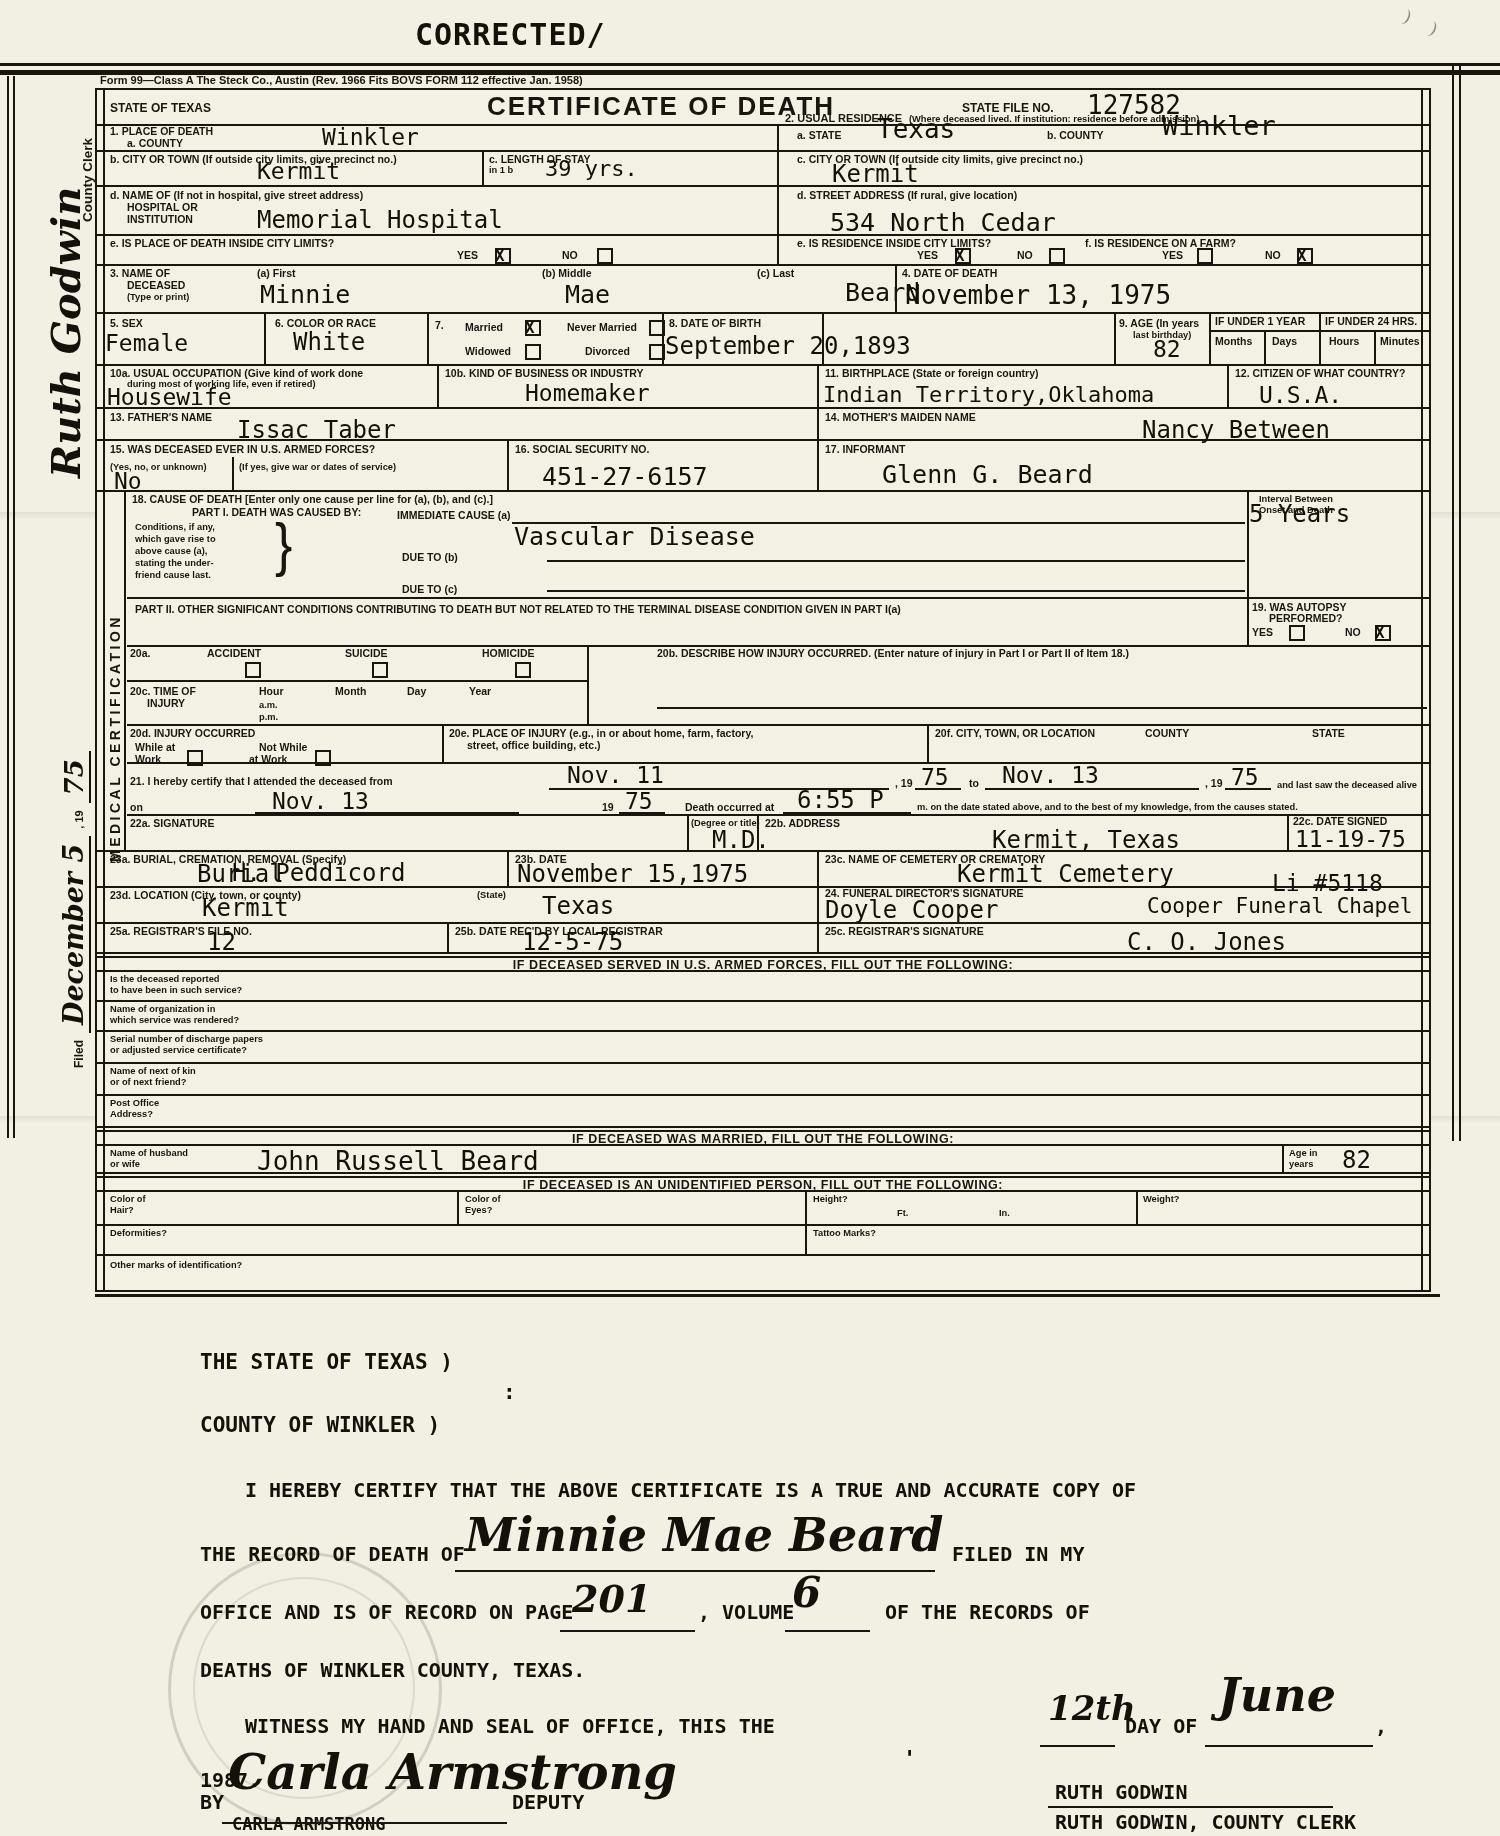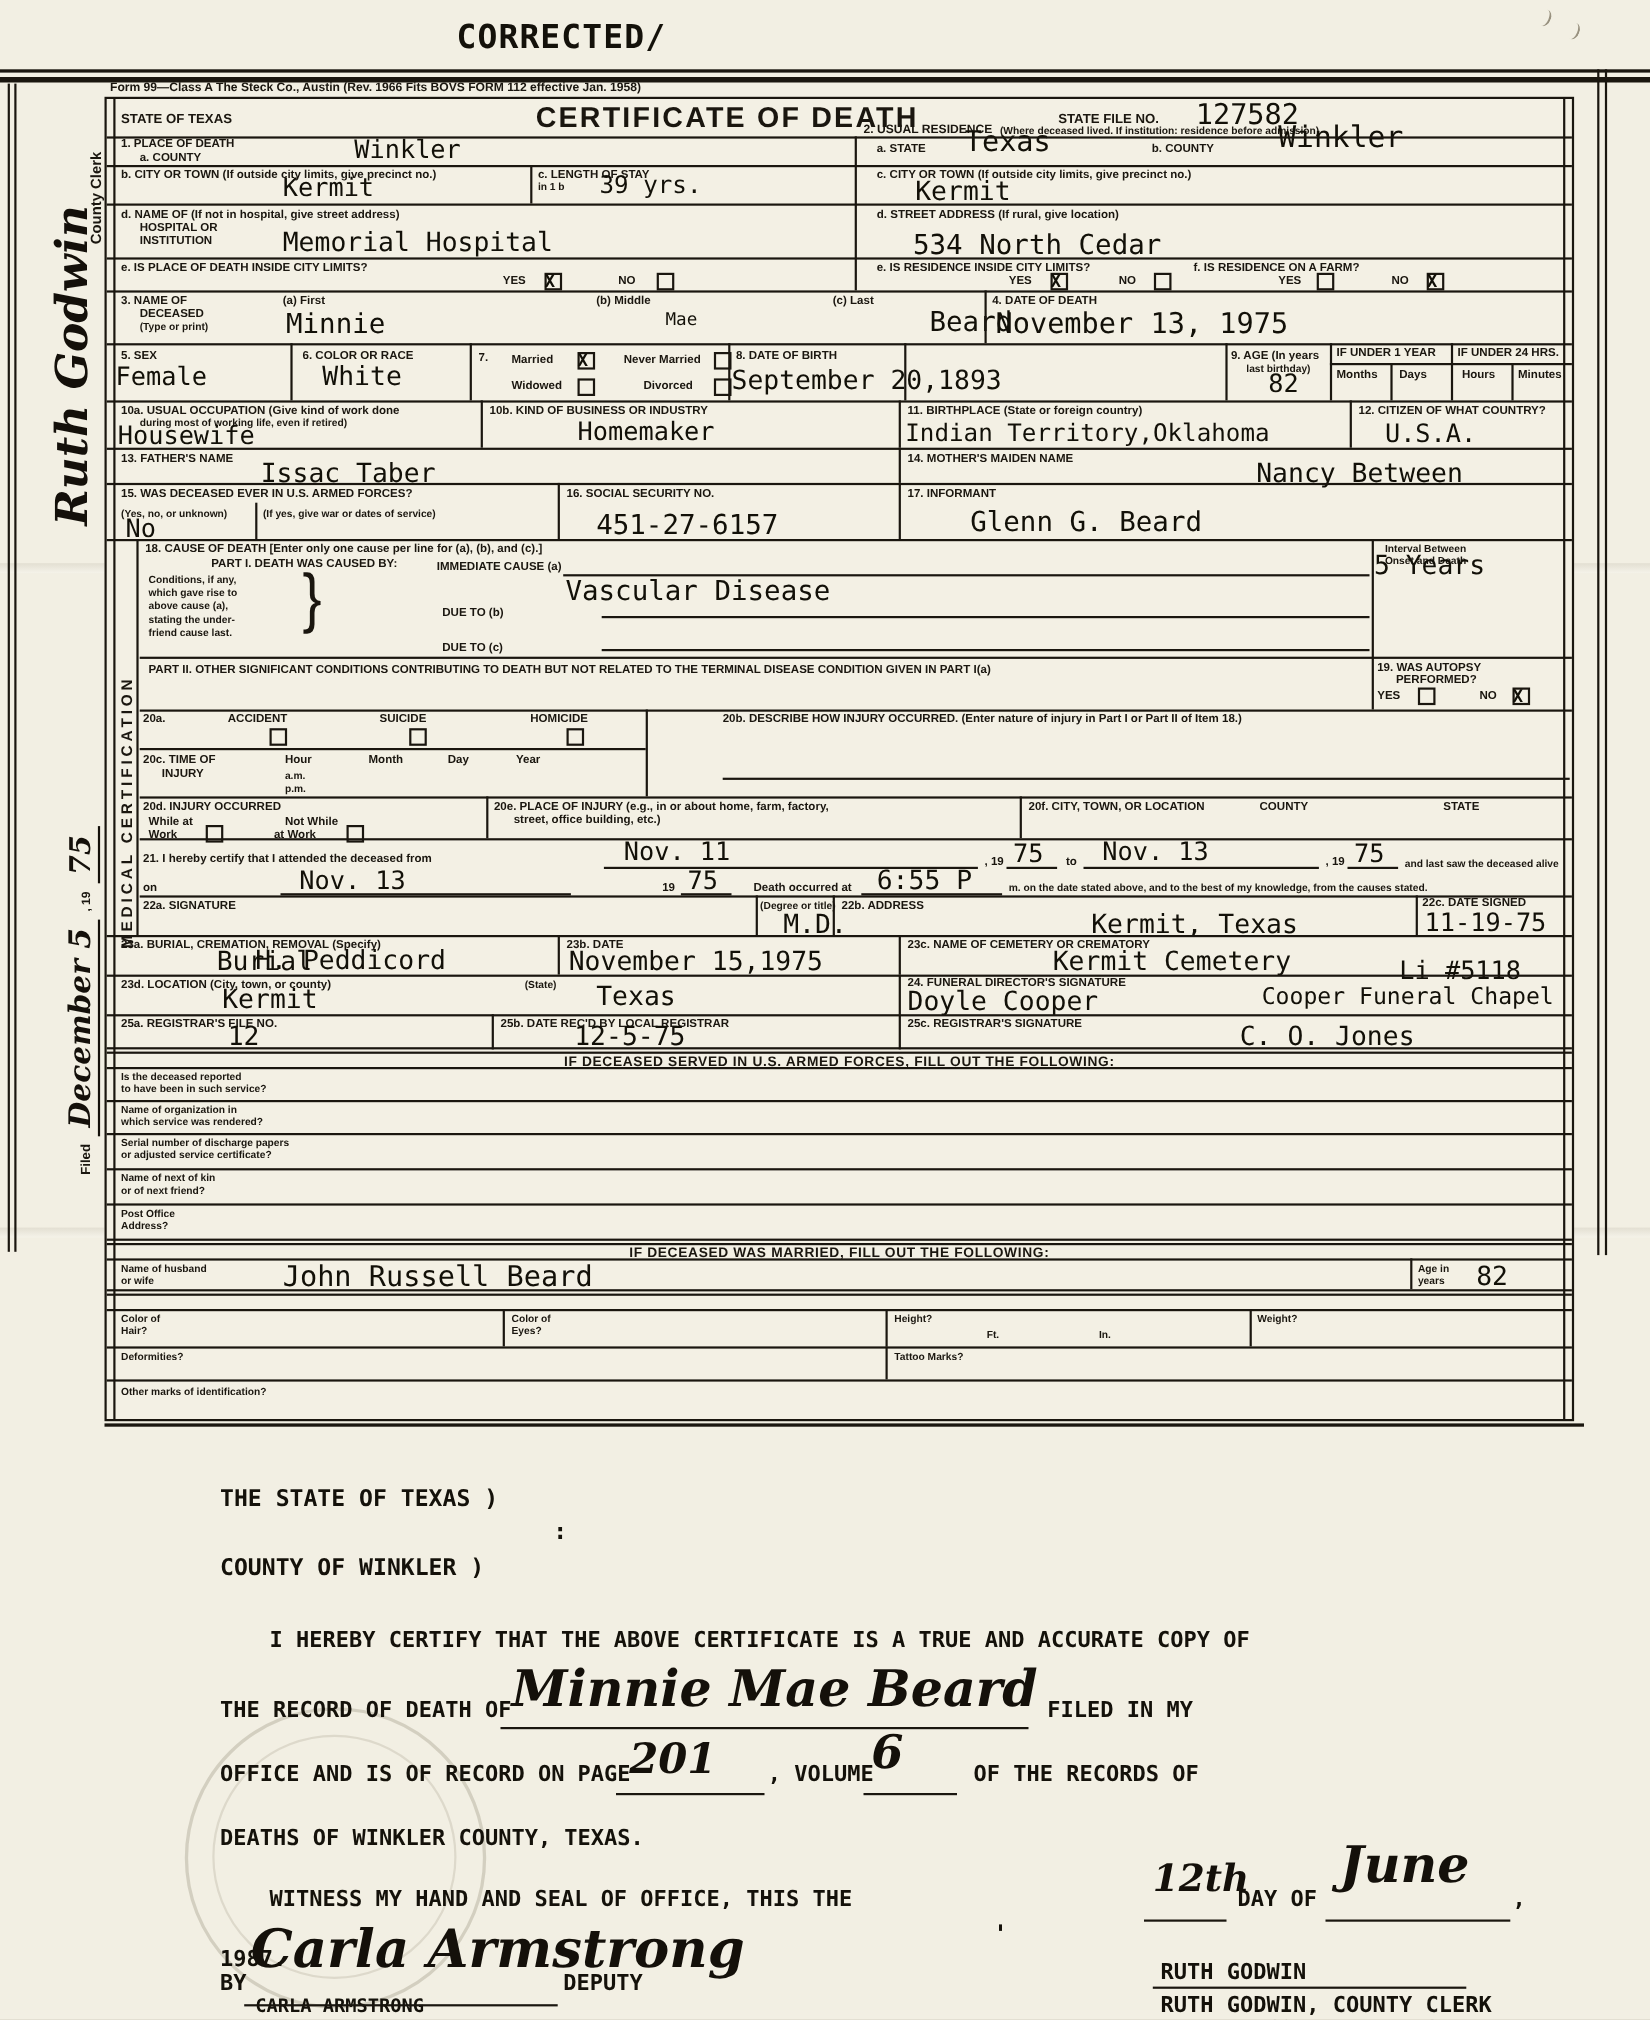--- a/index.html
+++ b/index.html
@@ -112,21 +112,21 @@
     <div class="cb" style="left:1200px;top:158px">
         <span>X</span>
       </div>
 
     <span class="lb" style="left:13px;top:178px">3.  NAME OF</span>
     <span class="lb" style="left:30px;top:190px">DECEASED</span>
     <span class="lb l9" style="left:30px;top:202px">(Type or print)</span>
     <span class="lb" style="left:160px;top:178px">(a)  First</span>
     <span class="tv" style="left:163px;top:192px;font-size:25px">Minnie</span>
     <span class="lb" style="left:445px;top:178px">(b)  Middle</span>
-    <span class="tv" style="left:508px;top:192px;font-size:16px">Mae</span>
+    <span class="tv" style="left:468px;top:192px;font-size:25px">Mae</span>
     <span class="lb" style="left:660px;top:178px">(c)  Last</span>
     <span class="tv" style="left:748px;top:190px;font-size:25px">Beard</span>
     <span class="lb" style="left:805px;top:178px">4.  DATE OF DEATH</span>
     <span class="tv" style="left:808px;top:192px;font-size:26px">November 13, 1975</span>
 
     <span class="lb" style="left:13px;top:228px">5.  SEX</span>
     <span class="tv" style="left:8px;top:242px;font-size:23px">Female</span>
     <span class="lb" style="left:178px;top:228px">6.  COLOR OR RACE</span>
     <span class="tv" style="left:196px;top:240px;font-size:24px">White</span>
     <span class="lb" style="left:338px;top:230px">7.</span>
@@ -308,20 +308,21 @@
     <span class="lb l9" style="left:13px;top:1019px">Address?</span>
 
     <span class="banner" style="top:1042px">IF DECEASED WAS MARRIED, FILL OUT THE FOLLOWING:</span>
     <span class="lb l9" style="left:13px;top:1058px">Name of husband</span>
     <span class="lb l9" style="left:13px;top:1069px">or wife</span>
     <span class="tv" style="left:160px;top:1058px;font-size:26px">John Russell Beard</span>
     <span class="lb l9" style="left:1192px;top:1058px">Age in</span>
     <span class="lb l9" style="left:1192px;top:1069px">years</span>
     <span class="tv" style="left:1245px;top:1058px;font-size:24px">82</span>
 
+    <span class="banner" style="top:1088px">IF DECEASED IS AN UNIDENTIFIED PERSON, FILL OUT THE FOLLOWING:</span>
     <span class="lb l9" style="left:13px;top:1104px">Color of</span>
     <span class="lb l9" style="left:13px;top:1115px">Hair?</span>
     <span class="lb l9" style="left:368px;top:1104px">Color of</span>
     <span class="lb l9" style="left:368px;top:1115px">Eyes?</span>
     <span class="lb l9" style="left:716px;top:1104px">Height?</span>
     <span class="lb l9" style="left:800px;top:1118px">Ft.</span>
     <span class="lb l9" style="left:902px;top:1118px">In.</span>
     <span class="lb l9" style="left:1046px;top:1104px">Weight?</span>
     <span class="lb l9" style="left:13px;top:1138px">Deformities?</span>
     <span class="lb l9" style="left:716px;top:1138px">Tattoo Marks?</span>

